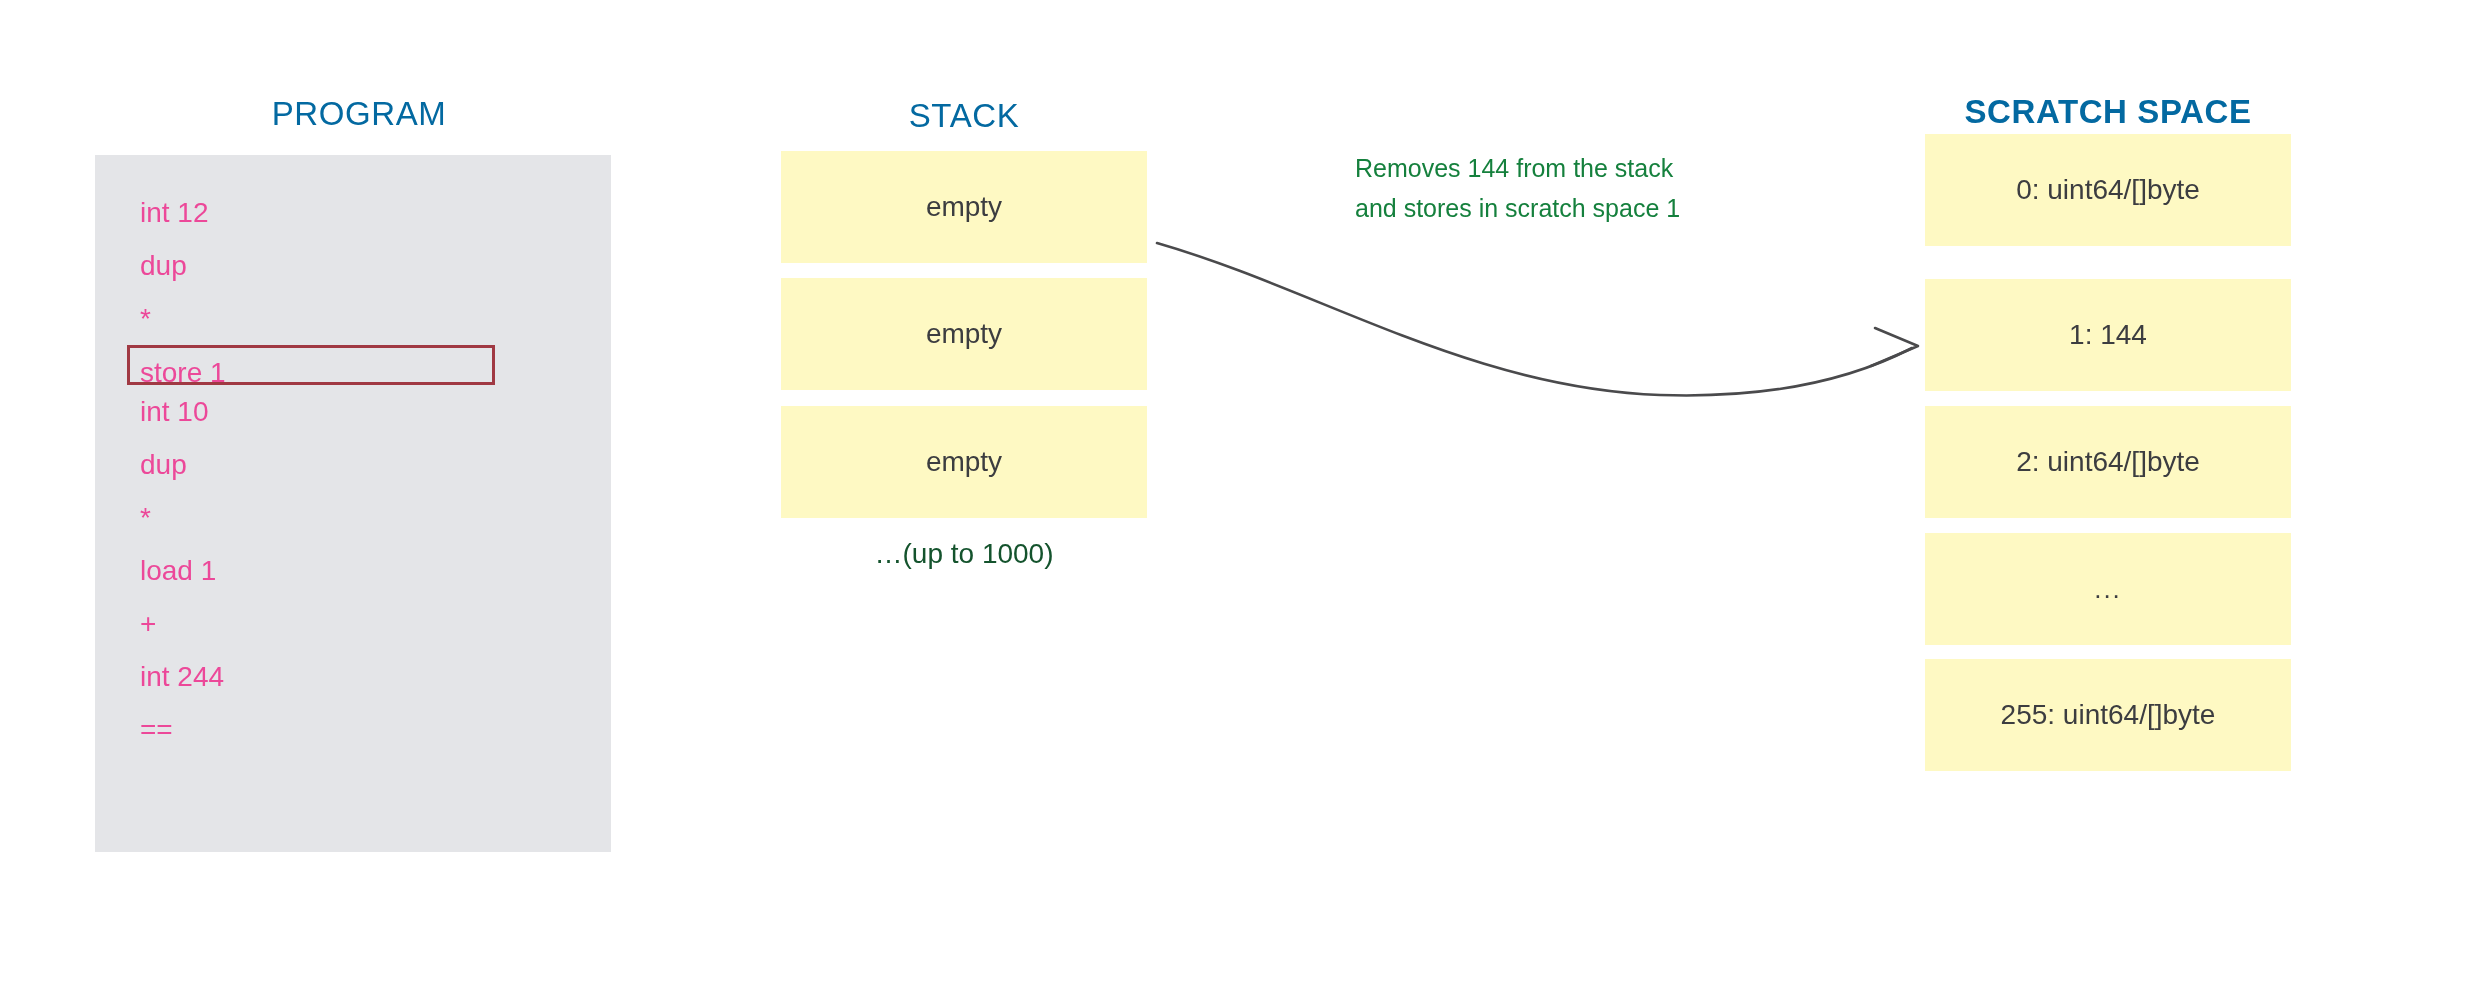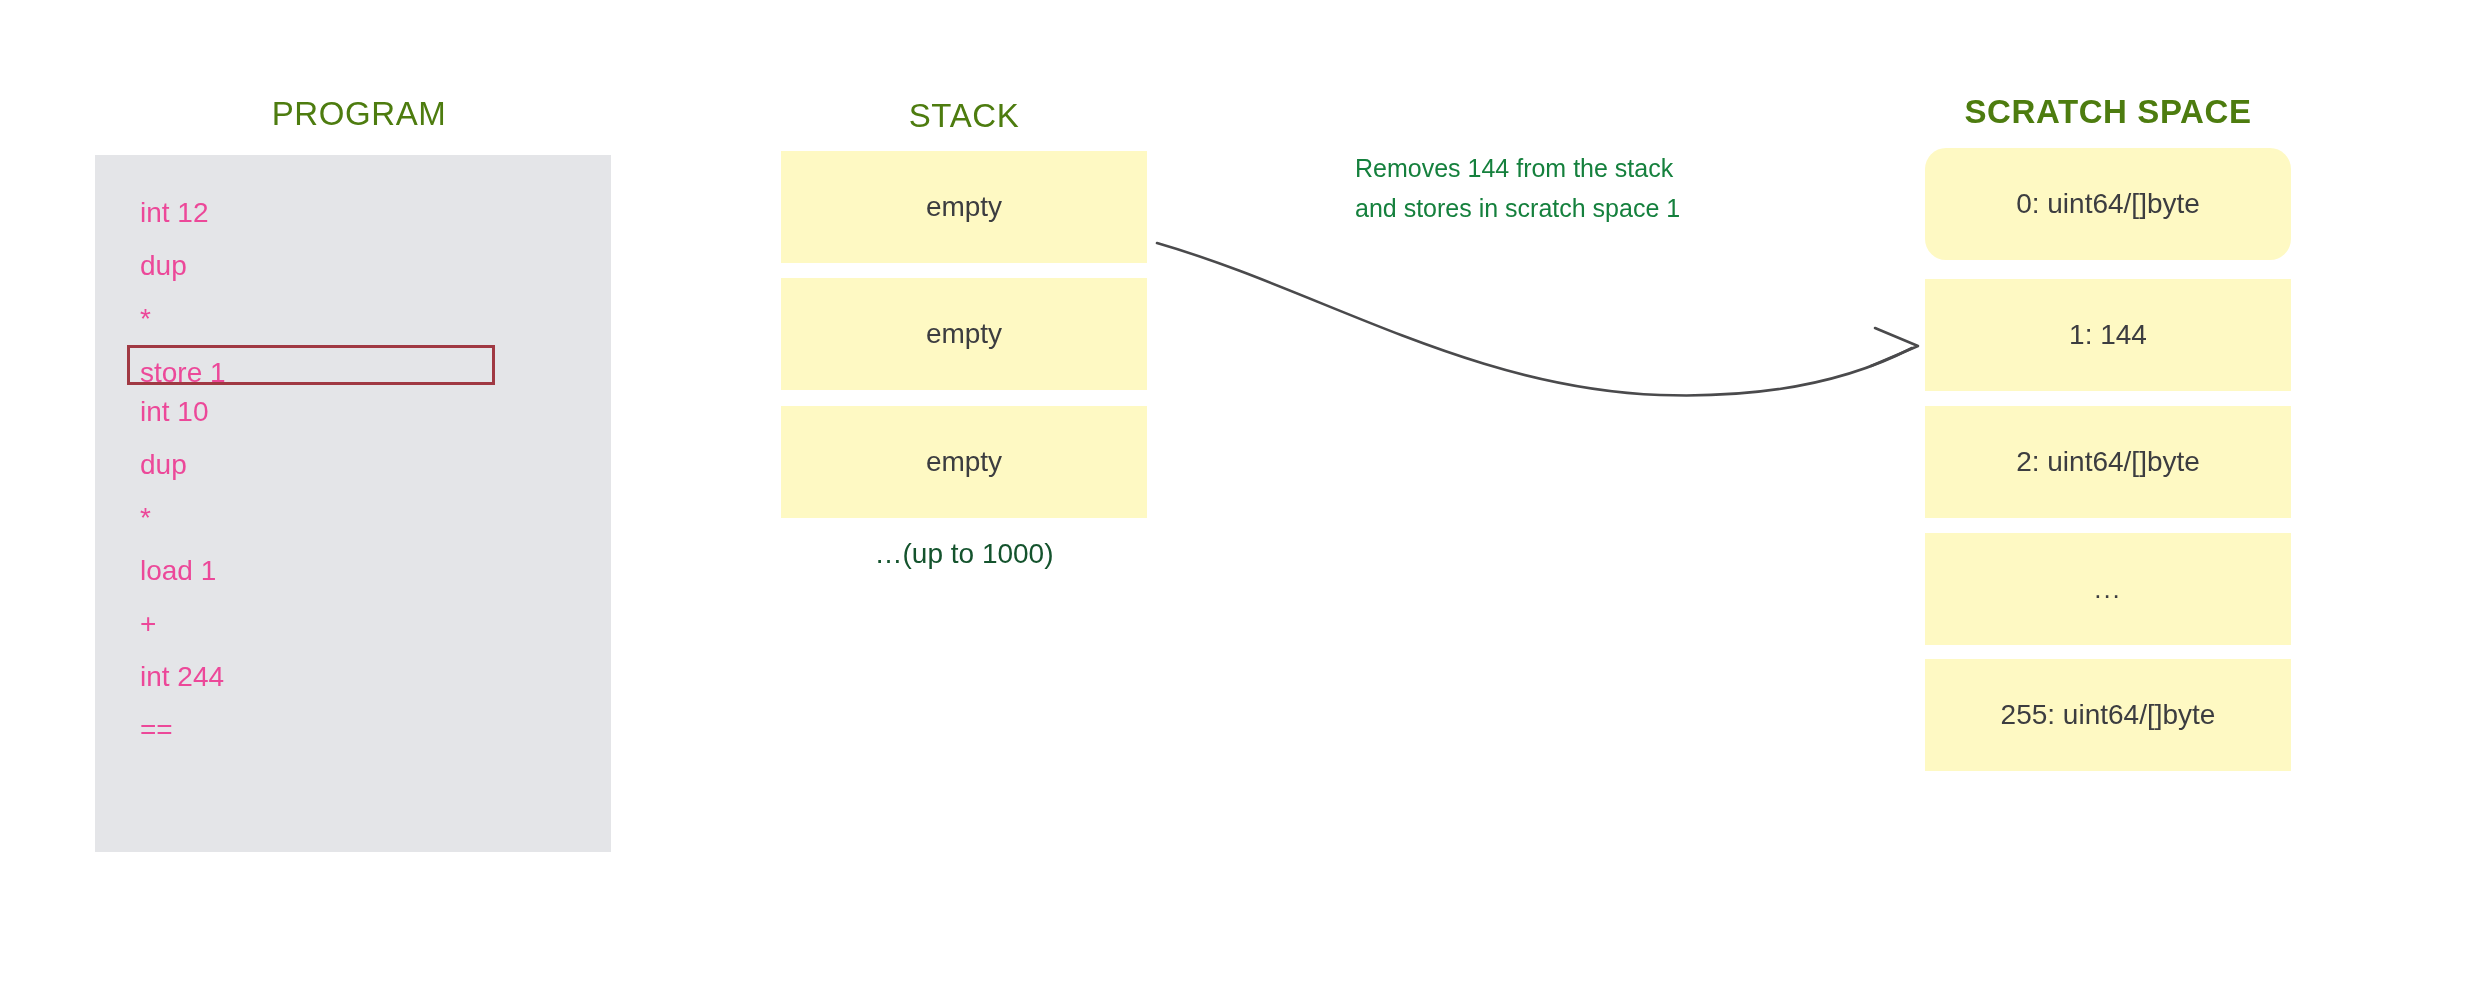--- a/index.html
+++ b/index.html
@@ -21,21 +21,21 @@
     position: absolute;
     inset: 0;
   }
 
   
   .col-heading {
     position: absolute;
     font-size: 33px;
     font-weight: 400;
     letter-spacing: 0.6px;
-    color: #4d7c0f;
+    color: #0369a1;
     text-align: center;
     white-space: nowrap;
     transform: translateX(-50%);
   }
 
   
   #program-panel {
     position: absolute;
     left: 95px;
     top: 155px;
@@ -163,19 +163,19 @@
     <div>and stores in scratch space 1</div>
   </div>
 
   <svg id="arrow-svg" viewBox="0 0 790 180">
     <path d="M 17 23 C 180 70, 330 168, 520 175 C 640 179, 720 155, 772 128" fill="none" stroke="#4a4a4c" stroke-width="2.6" stroke-linecap="round"></path>
     <path d="M 735 108 L 778 126 L 731 146" fill="none" stroke="#4a4a4c" stroke-width="2.6" stroke-linecap="round" stroke-linejoin="round"></path>
   </svg>
 
   <div class="col-heading" style="left:2108px; top:93px;font-weight:bold;">SCRATCH SPACE</div>
 
-  <div class="slot scratch-slot" style="top:148px;border-radius:21px;">0: uint64/[]byte</div>
+  <div class="slot scratch-slot" style="top:134px;">0: uint64/[]byte</div>
   <div class="slot scratch-slot" style="top:279px;">1: 144</div>
   <div class="slot scratch-slot" style="top:406px;">2: uint64/[]byte</div>
   <div class="slot scratch-slot ellipsis" style="top:533px;">...</div>
   <div class="slot scratch-slot" style="top:659px;">255: uint64/[]byte</div>
 
 </div>
 
 </body></html>

